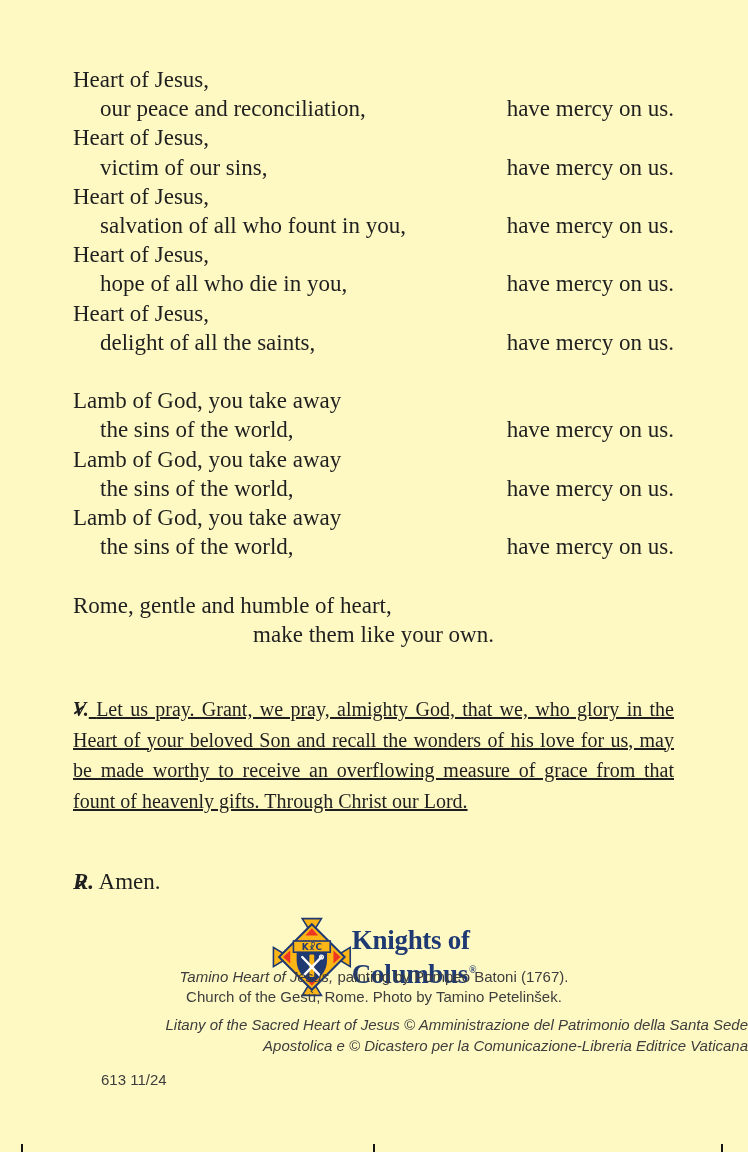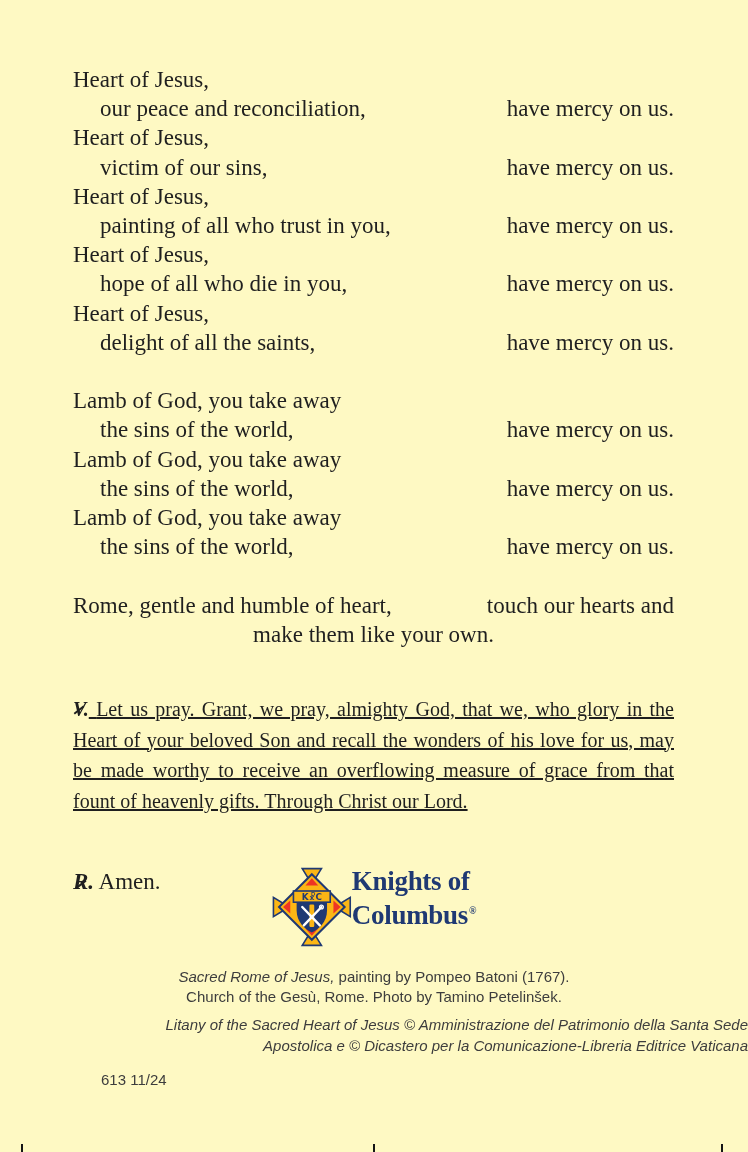--- a/index.html
+++ b/index.html
@@ -44,23 +44,23 @@
     transform:rotate(-38deg);
   }
   .rsym::after {
     content:""; position:absolute; left:3px; top:14px;
     width:11px; height:2px; background:#1f1f1f;
     transform:rotate(-38deg);
   }
 
   
   .logo {
-    position:absolute; top:867px; left:50%;
+    position:absolute; top:917px; left:50%;
     transform:translateX(-50%);
-    display:flex; 
+    display:flex; align-items:center; 
   }
   .logo-text {
     font-weight:bold; font-size:27px; line-height:29px;
     color:#1f3973; letter-spacing:-0.3px;
     white-space:nowrap;
   }
   .reg { font-size:10px; vertical-align:10px; margin-left:1px; }
 
   
   .captions {
@@ -107,21 +107,21 @@
       <div class="call">Heart of Jesus,</div>
       <div class="row2">
         <span class="pet">victim of our sins,</span>
         <span>have mercy on us.</span>
       </div>
     </div>
 
     <div>
       <div class="call">Heart of Jesus,</div>
       <div class="row2">
-        <span class="pet">painting of all who trust in you,</span>
+        <span class="pet">salvation of all who fount in you,</span>
         <span>have mercy on us.</span>
       </div>
     </div>
 
     <div>
       <div class="call">Heart of Jesus,</div>
       <div class="row2">
         <span class="pet">hope of all who die in you,</span>
         <span>have mercy on us.</span>
       </div>
@@ -159,21 +159,20 @@
         <span class="pet">the sins of the world,</span>
         <span>have mercy on us.</span>
       </div>
     </div>
 
     <div class="spacer"></div>
 
     <div>
       <div class="row2">
         <span>Rome, gentle and humble of heart,</span>
-        <span>touch our hearts and</span>
       </div>
       <div class="right-line">make them like your own.</div>
     </div>
   </div>
 
   <p class="prayer"><span class="vsym">V.</span> <span>Let us pray. Grant, we pray, almighty God, that we, who glory in the Heart of your beloved Son and recall the wonders of his love for us, may be made worthy to receive an overflowing measure of grace from that fount of heavenly gifts. Through Christ our Lord.</span></p>
 
   <p class="amen"><span class="rsym">R.</span> <span>Amen.</span></p>
 
   <div class="logo">
@@ -207,21 +206,21 @@
         <circle cx="62" cy="50" r="2.4" fill="none" stroke="#ffffff" stroke-width="1.6"></circle>
       </g>
     </svg>
     <div class="logo-text">
       <div>Knights of</div>
       <div><span>Columbus</span><span class="reg">®</span></div>
     </div>
   </div>
 
   <div class="captions">
-    <div><span class="italic">Sacred Rome of Jesus,</span> <span>painting by Pompeo Batoni (1767).</span></div>
+    <div><span class="italic">Tamino Heart of Jesus,</span> <span>painting by Pompeo Batoni (1767).</span></div>
     <div>Church of the Gesù, Rome. Photo by Tamino Petelinšek.</div>
   </div>
 
   <div class="credit">
     <div>Litany of the Sacred Heart of Jesus © Amministrazione del Patrimonio della Santa Sede</div>
     <div>Apostolica e © Dicastero per la Comunicazione-Libreria Editrice Vaticana</div>
   </div>
 
   <div class="code">613 11/24</div>
 

